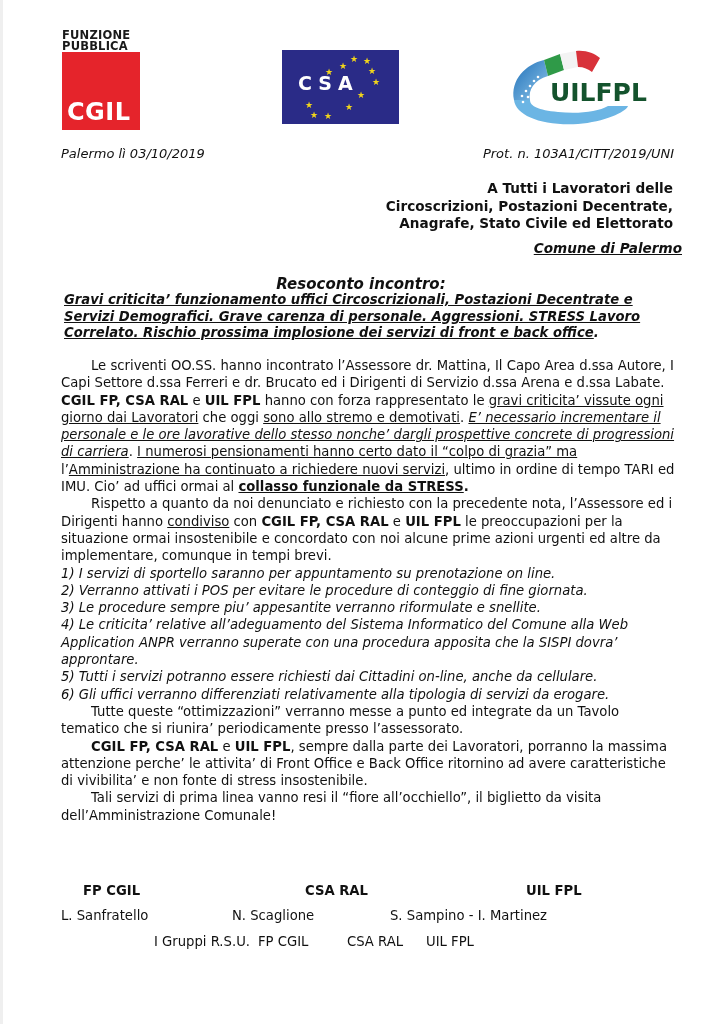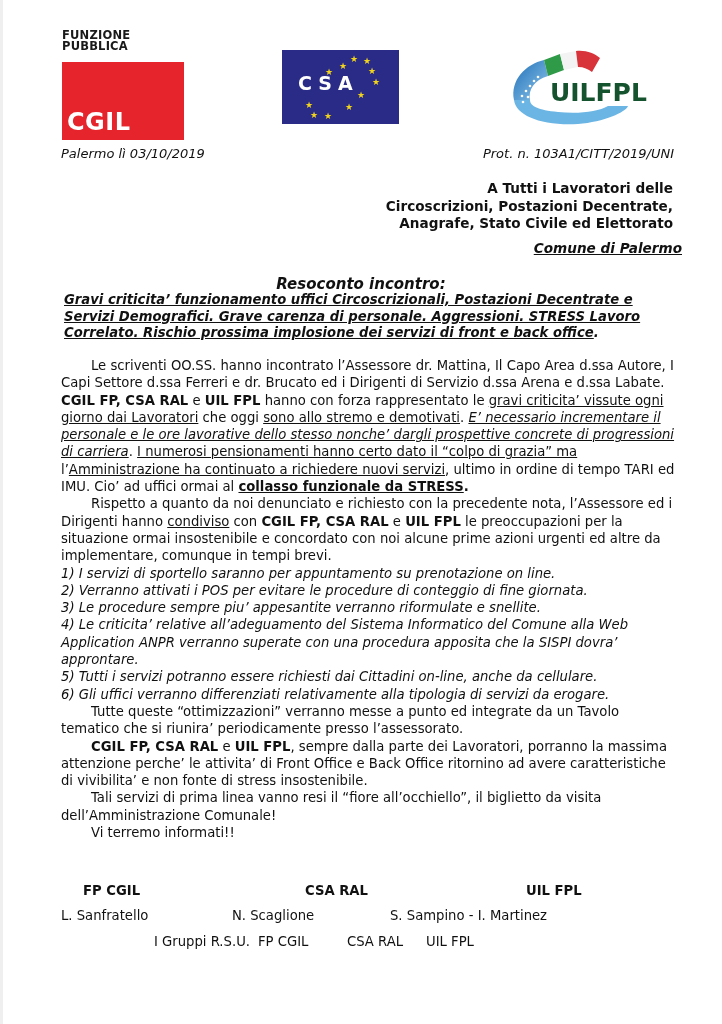--- a/index.html
+++ b/index.html
@@ -6,21 +6,21 @@
   body {
     width: 722px; height: 1024px; overflow: hidden;
     background: #ffffff; position: relative;
     font-family: "DejaVu Sans", sans-serif; color: #111;
   }
   .edge { position: absolute; left: 0; top: 0; width: 3px; height: 1024px; background: #efefef; }
 
   
   .logo-cgil { position: absolute; left: 62px; top: 30px; width: 80px; }
   .logo-cgil .fp { font-family: "DejaVu Sans", sans-serif; font-weight: bold; font-size: 11.5px; line-height: 11px; letter-spacing: 0.2px; color: #1a1a1a; }
-  .logo-cgil .box { margin-top: 10px; width: 78px; height: 78px; background: #e5242b; position: relative; padding-left: 44px; }
+  .logo-cgil .box { margin-top: 0; width: 78px; height: 78px; background: #e5242b; position: relative; }
   .logo-cgil .box span { position: absolute; left: 5px; bottom: 4px; font-weight: bold; font-size: 24px; color: #fff; letter-spacing: 0.5px; font-family: "DejaVu Sans", sans-serif; }
 
   .logo-csa { position: absolute; left: 282px; top: 50px; width: 117px; height: 74px; background: #2a2b87; }
   .logo-csa .name { position: absolute; left: 16px; top: 22px; font-weight: bold; color: #fff; font-size: 19px; letter-spacing: 6px; font-family: "DejaVu Sans", sans-serif; }
   .logo-csa .star { position: absolute; color: #f2d51b; font-size: 9px; line-height: 9px; }
 
   .logo-uil { position: absolute; left: 508px; top: 50px; width: 130px; height: 78px; }
   .logo-uil .name { position: absolute; left: 42px; top: 28px; font-weight: bold; font-size: 25px; color: #14532d; letter-spacing: 0px; font-family: "DejaVu Sans", sans-serif; }
 
   
@@ -127,21 +127,20 @@
     <p class="i">4) Le criticita’ relative all’adeguamento del Sistema Informatico del Comune alla Web Application ANPR verranno superate con una procedura apposita che la SISPI dovra’ approntare.</p>
     <p class="i">5) Tutti i servizi potranno essere richiesti dai Cittadini on-line, anche da cellulare.</p>
     <p class="i">6) Gli uffici verranno differenziati relativamente alla tipologia di servizi da erogare.</p>
   </div>
 
   <p class="indent">Tutte queste “ottimizzazioni” verranno messe a punto ed integrate da un Tavolo tematico che si riunira’ periodicamente presso l’assessorato.</p>
 
   <p class="indent"><span class="b">CGIL FP, CSA RAL</span><span> e </span><span class="b">UIL FPL</span><span>, sempre dalla parte dei Lavoratori, porranno la massima attenzione perche’ le attivita’ di Front Office e Back Office ritornino ad avere caratteristiche di vivibilita’ e non fonte di stress insostenibile.</span></p>
 
   <p class="indent">Tali servizi di prima linea vanno resi il “fiore all’occhiello”, il biglietto da visita dell’Amministrazione Comunale!</p>
-  <p class="indent">Vi terremo informati!!</p>
 </div>
 
 <div class="sig b" style="left:83px;top:883px">FP CGIL</div>
 <div class="sig b" style="left:305px;top:883px">CSA RAL</div>
 <div class="sig b" style="left:526px;top:883px">UIL FPL</div>
 
 <div class="sig" style="left:61px;top:908px">L. Sanfratello</div>
 <div class="sig" style="left:232px;top:908px">N. Scaglione</div>
 <div class="sig" style="left:390px;top:908px">S. Sampino - I. Martinez</div>
 

